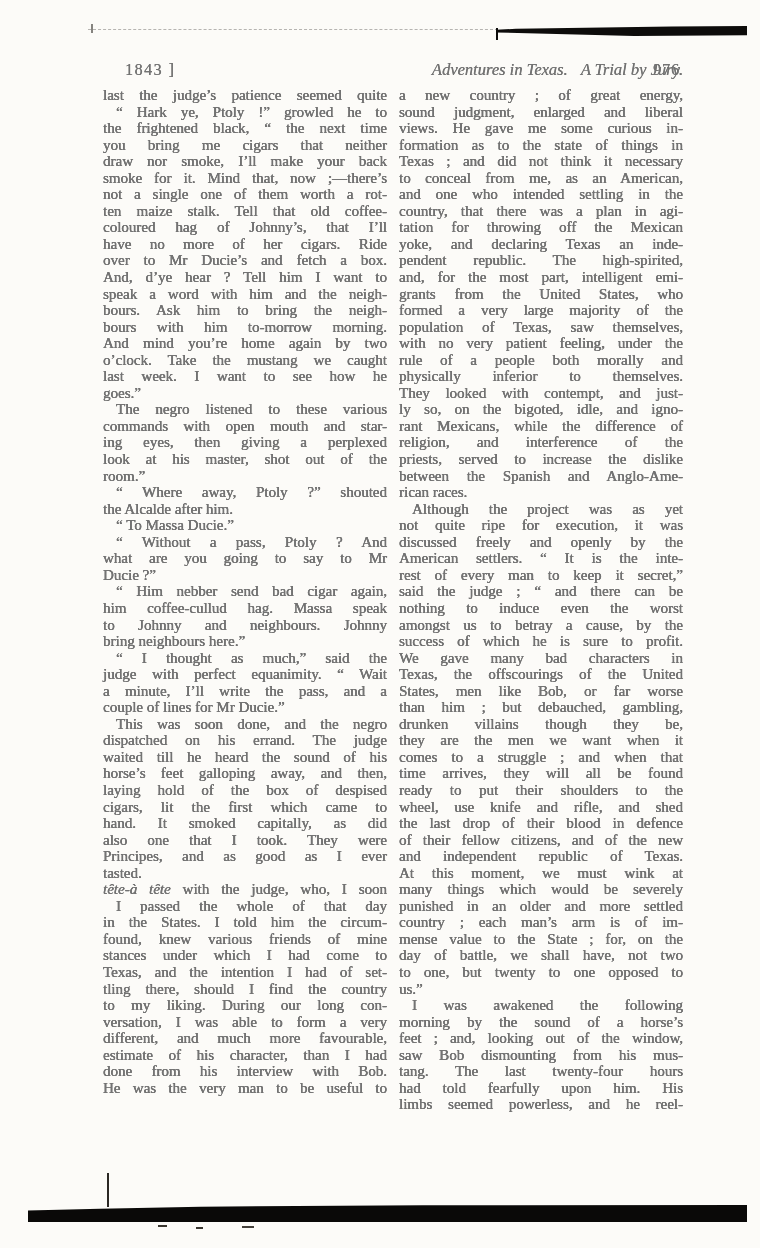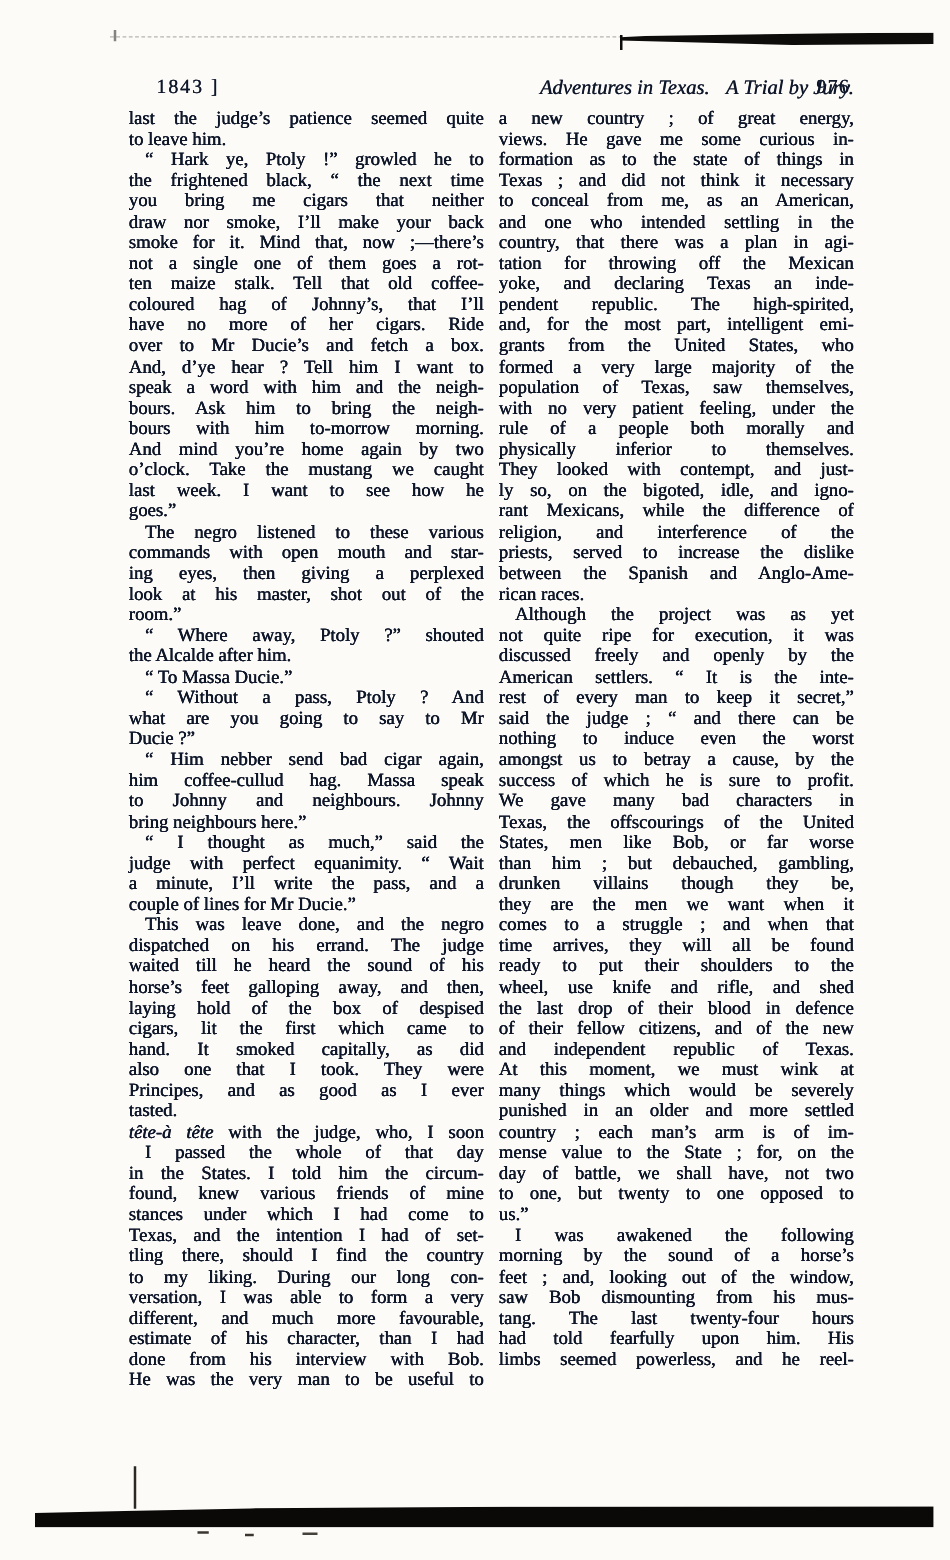--- a/index.html
+++ b/index.html
@@ -1,20 +1,20 @@
 <!DOCTYPE html>
 <html><head>
 <meta charset="utf-8">
 <style>
   html,body{margin:0;padding:0;background:#ffffff;}
   .page{
     position:relative;width:760px;height:1248px;overflow:hidden;
     background:#fcfbf8;
     font-family:"Liberation Serif", serif;
-    color:#0f172a;
+    color:#737373;
   }
   
   .header{position:absolute;left:103px;top:60px;width:580px;height:22px;font-size:16px;}
   .hdr-year{position:absolute;left:22px;top:1px;letter-spacing:1.5px;text-shadow:.25px 0 0 currentColor;}
   .hdr-num{position:absolute;right:3px;top:1px;letter-spacing:1px;text-shadow:.25px 0 0 currentColor;}
   .hdr-title{text-align:right;font-style:italic;font-size:16.5px;text-shadow:.3px 0 0 currentColor;}
   .hdr-title .t1{margin-right:13px;}
   
   .col{
     position:absolute;top:87px;width:284px;
@@ -53,27 +53,26 @@
   <div class="header">
     <span class="hdr-year">1843 ]</span>
     <div class="hdr-title">
       <span class="t1">Adventures in Texas.</span><span class="t2">A Trial by Jury.</span>
     </div>
     <span class="hdr-num">976</span>
   </div>
 
   <div class="col col-left">
       <div class="line">last the judge’s patience seemed quite</div>
-      <div class="line nj">to leave him.</div>
       <div class="line ind">“ Hark ye, Ptoly !” growled he to</div>
       <div class="line">the frightened black, “ the next time</div>
       <div class="line">you bring me cigars that neither</div>
       <div class="line">draw nor smoke, I’ll make your back</div>
       <div class="line">smoke for it. Mind that, now ;—there’s</div>
-      <div class="line">not a single one of them goes a rot-</div>
+      <div class="line">not a single one of them worth a rot-</div>
       <div class="line">ten maize stalk. Tell that old coffee-</div>
       <div class="line">coloured hag of Johnny’s, that I’ll</div>
       <div class="line">have no more of her cigars. Ride</div>
       <div class="line">over to Mr Ducie’s and fetch a box.</div>
       <div class="line">And, d’ye hear ? Tell him I want to</div>
       <div class="line">speak a word with him and the neigh-</div>
       <div class="line">bours. Ask him to bring the neigh-</div>
       <div class="line">bours with him to-morrow morning.</div>
       <div class="line">And mind you’re home again by two</div>
       <div class="line">o’clock. Take the mustang we caught</div>
@@ -91,21 +90,21 @@
       <div class="line">what are you going to say to Mr</div>
       <div class="line nj">Ducie ?”</div>
       <div class="line ind">“ Him nebber send bad cigar again,</div>
       <div class="line">him coffee-cullud hag. Massa speak</div>
       <div class="line">to Johnny and neighbours. Johnny</div>
       <div class="line nj">bring neighbours here.”</div>
       <div class="line ind">“ I thought as much,” said the</div>
       <div class="line">judge with perfect equanimity. “ Wait</div>
       <div class="line">a minute, I’ll write the pass, and a</div>
       <div class="line nj">couple of lines for Mr Ducie.”</div>
-      <div class="line ind">This was leave done, and the negro</div>
+      <div class="line ind">This was soon done, and the negro</div>
       <div class="line">dispatched on his errand. The judge</div>
       <div class="line">waited till he heard the sound of his</div>
       <div class="line">horse’s feet galloping away, and then,</div>
       <div class="line">laying hold of the box of despised</div>
       <div class="line">cigars, lit the first which came to</div>
       <div class="line">hand. It smoked capitally, as did</div>
       <div class="line">also one that I took. They were</div>
       <div class="line">Principes, and as good as I ever</div>
       <div class="line nj">tasted.</div>
       <div class="line"><i>tête-à tête</i> with the judge, who, I soon</div>
@@ -117,20 +116,21 @@
       <div class="line">tling there, should I find the country</div>
       <div class="line">to my liking. During our long con-</div>
       <div class="line">versation, I was able to form a very</div>
       <div class="line">different, and much more favourable,</div>
       <div class="line">estimate of his character, than I had</div>
       <div class="line">done from his interview with Bob.</div>
       <div class="line">He was the very man to be useful to</div>
     </div>
   <div class="col col-right">
       <div class="line">a new country ; of great energy,</div>
+      <div class="line">sound judgment, enlarged and liberal</div>
       <div class="line">views. He gave me some curious in-</div>
       <div class="line">formation as to the state of things in</div>
       <div class="line">Texas ; and did not think it necessary</div>
       <div class="line">to conceal from me, as an American,</div>
       <div class="line">and one who intended settling in the</div>
       <div class="line">country, that there was a plan in agi-</div>
       <div class="line">tation for throwing off the Mexican</div>
       <div class="line">yoke, and declaring Texas an inde-</div>
       <div class="line">pendent republic. The high-spirited,</div>
       <div class="line">and, for the most part, intelligent emi-</div>

